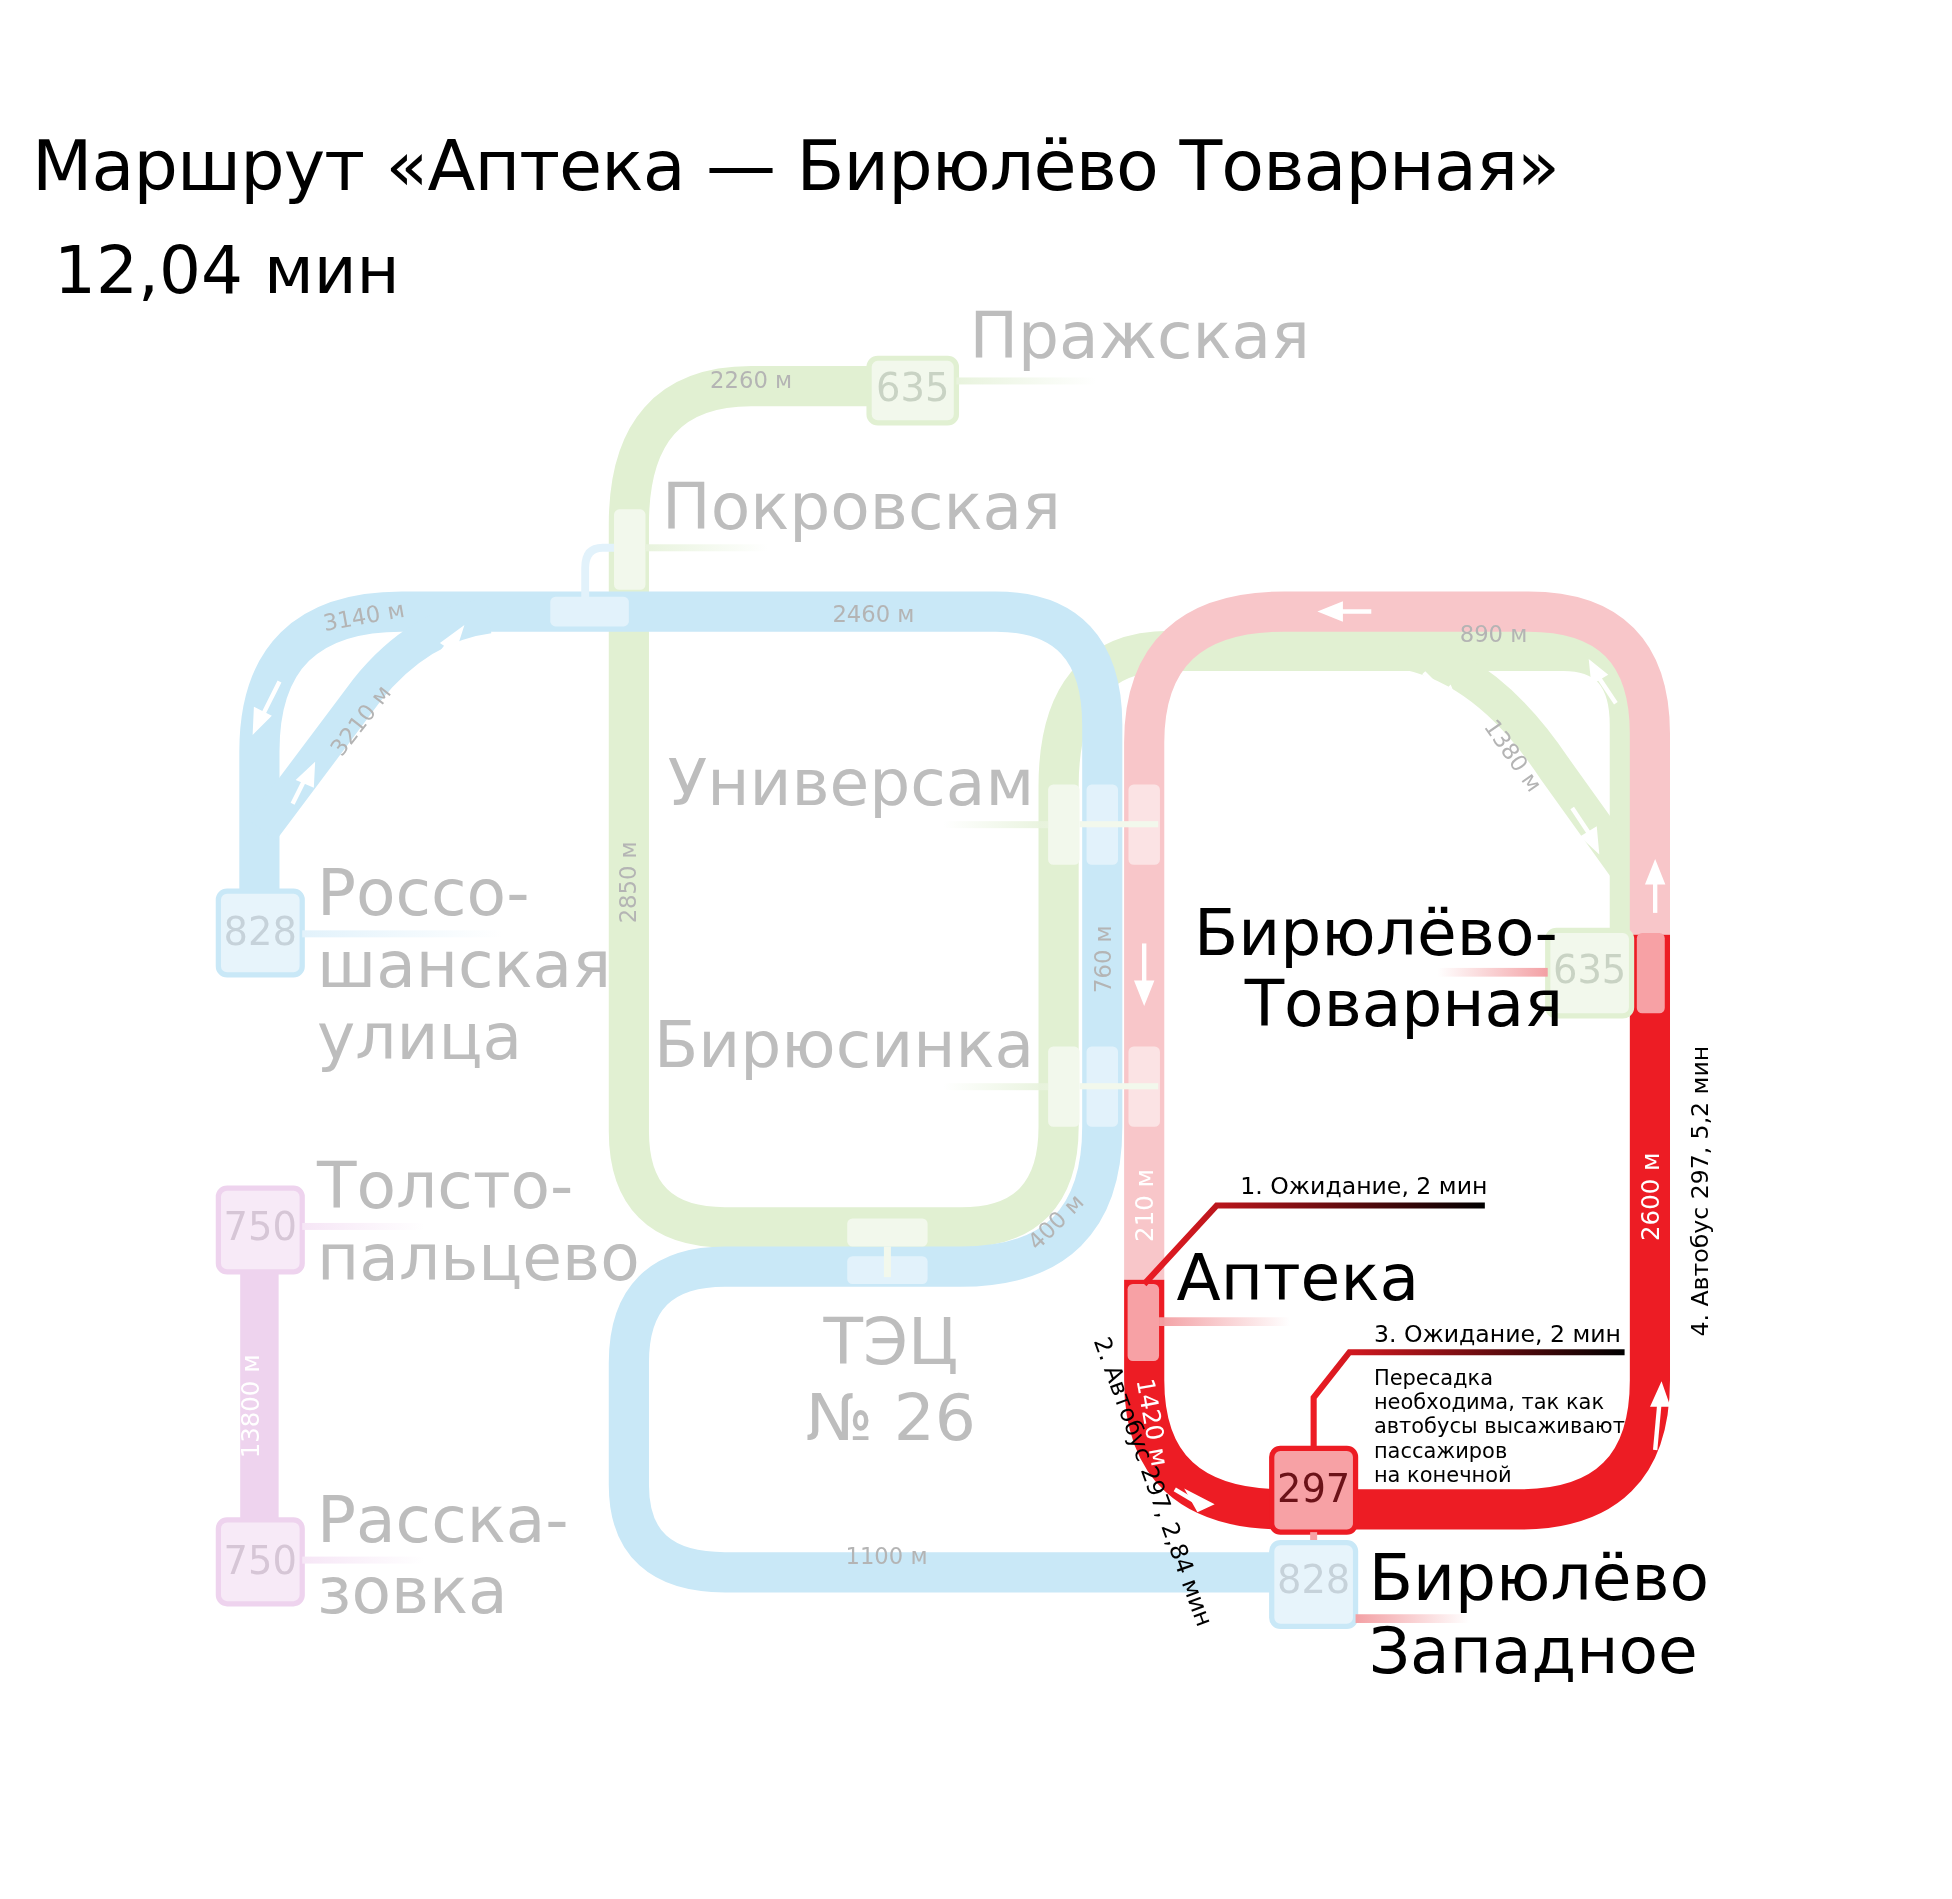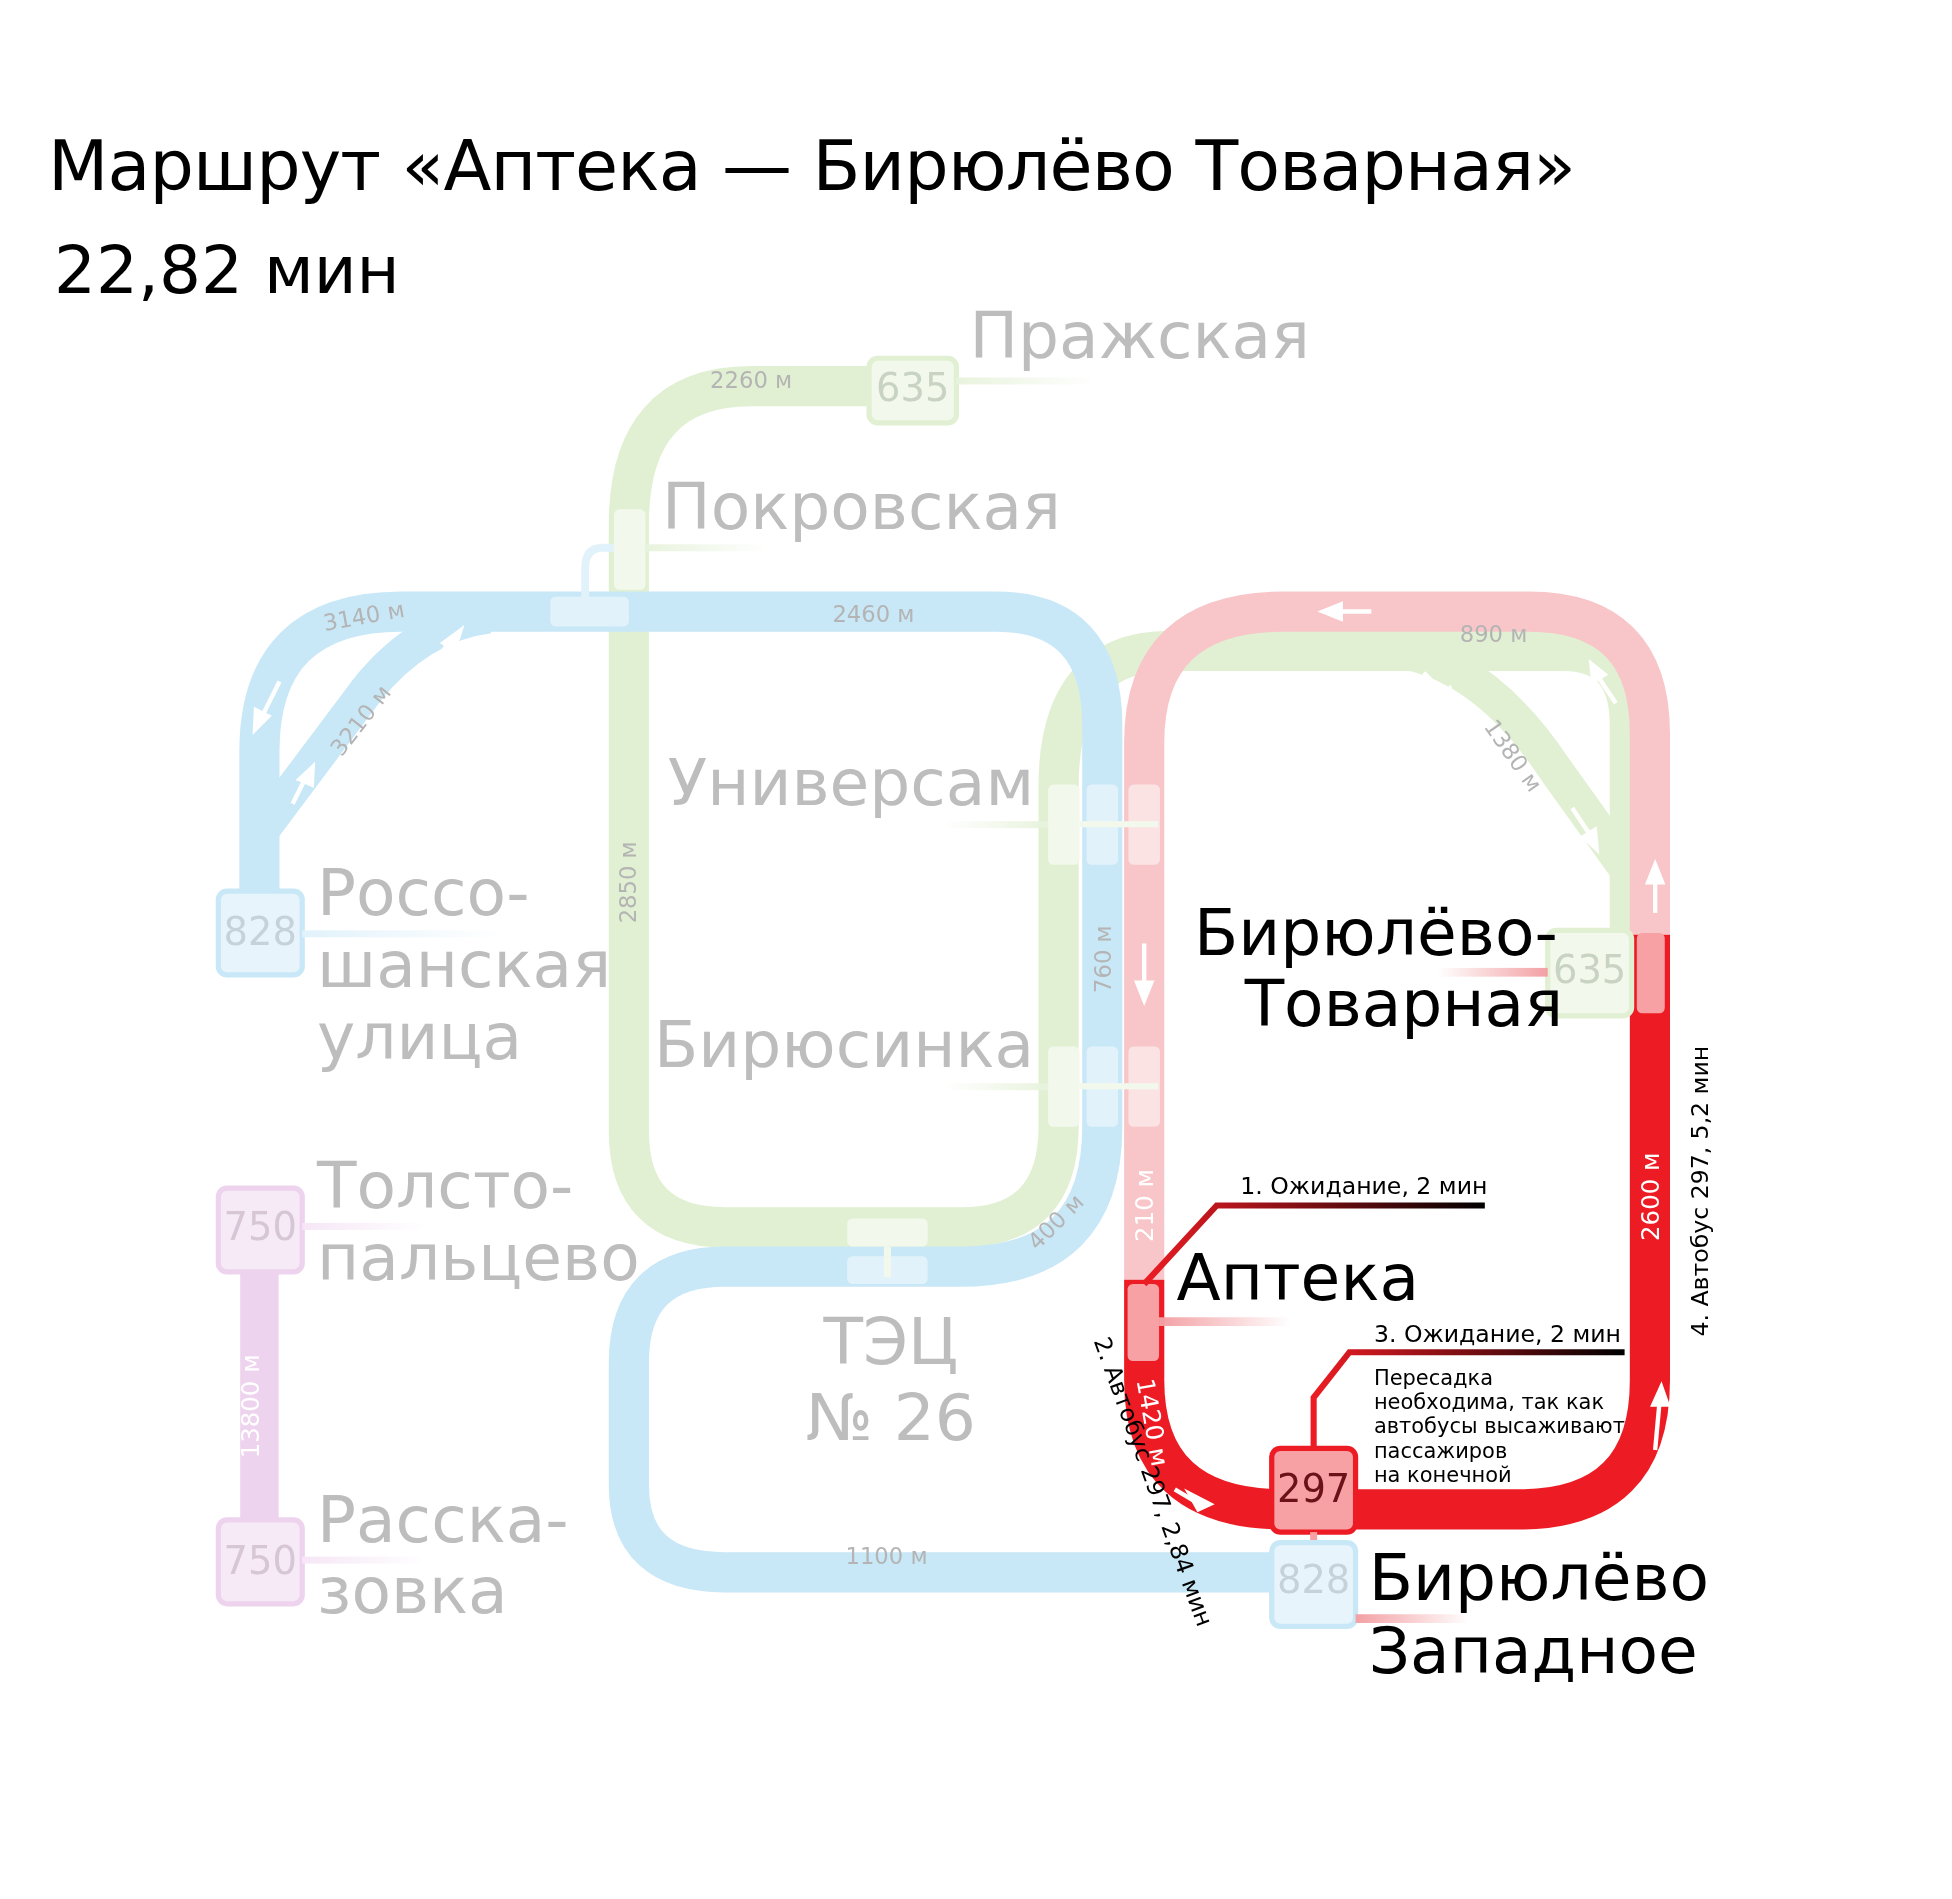--- a/index.html
+++ b/index.html
@@ -1,32 +1,32 @@
 <!DOCTYPE html>
 <html style="font-size:14px"><head>
 <meta charset="utf-8">
 <style>
   html, body { margin: 0; padding: 0; background: #ffffff; }
   body { width: 1953px; height: 1900px; position: relative; overflow: hidden; font-family: "DejaVu Sans", sans-serif; }
-  .title { position: absolute; left: 48px; top: 131px; font-size: 70px; color: #000; line-height: 1; letter-spacing: -0.9px; font-family: "DejaVu Sans", sans-serif; }
+  .title { position: absolute; left: 32px; top: 131px; font-size: 70px; color: #000; line-height: 1; letter-spacing: -0.9px; font-family: "DejaVu Sans", sans-serif; }
   .subtitle { position: absolute; left: 54px; top: 238px; font-size: 66px; color: #000; line-height: 1; font-family: "DejaVu Sans", sans-serif; }
   svg { position: absolute; left: 0; top: 0; }
   svg text { font-family: "DejaVu Sans", sans-serif; }
   .st-gray { fill: #bdbdbd; font-size: 74px; }
   .st-black { fill: #000; font-size: 74px; }
   .dist { fill: #b4b4b4; font-size: 26px; }
   .dist-w { fill: #ffffff; font-size: 28px; }
   .note { fill: #000; font-size: 27px; }
   .num { font-size: 44px; }
 </style>
 </head>
 <body>
 
 <div class="title">Маршрут «Аптека — Бирюлёво Товарная»</div>
-<div class="subtitle">22,82 мин</div>
+<div class="subtitle">12,04 мин</div>
 
 <svg width="1953" height="1900" viewBox="0 0 2236 2175">
   <defs>
     <linearGradient id="gRed" x1="0" x2="1">
         <stop offset="0" stop-color="#ed1c24"></stop>
         <stop offset="1" stop-color="#000"></stop>
       </linearGradient>
     <linearGradient id="fadeRed" x1="1" x2="0">
         <stop offset="0" stop-color="#f3a0a4"></stop>
         <stop offset="1" stop-color="#f3a0a4" stop-opacity="0"></stop>

